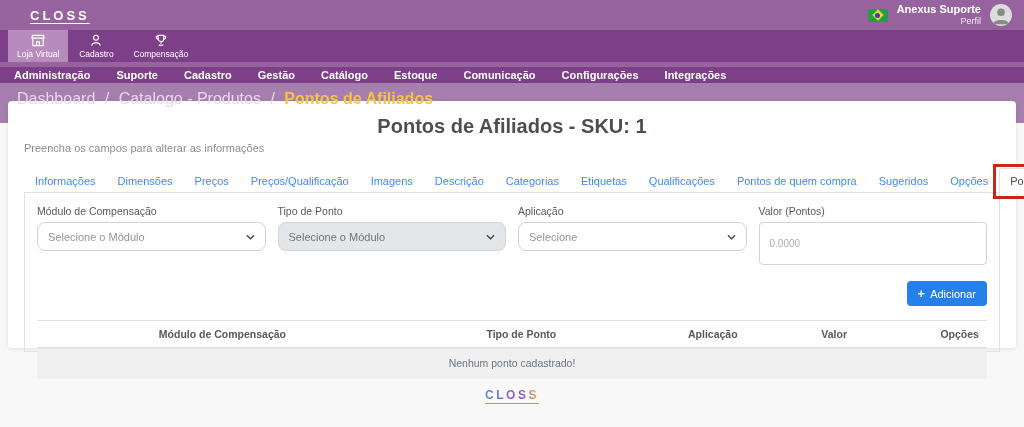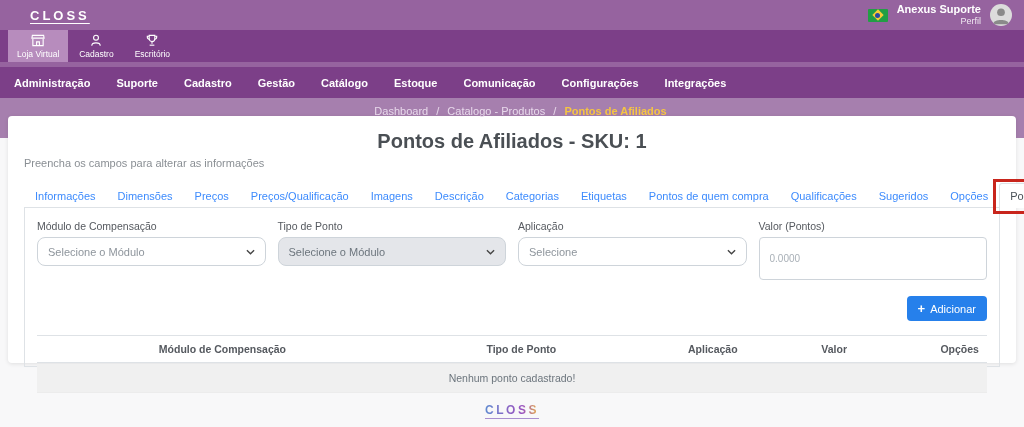--- a/index.html
+++ b/index.html
@@ -28,25 +28,25 @@
   .iconbar { height:32px; background:#7c3f88; display:flex; padding-left:8px; }
   .icon-item {
     min-width:56px; padding:2px 9px 3px; display:flex; flex-direction:column;
     align-items:center; justify-content:center; gap:1px; color:#fff; cursor:pointer;
   }
   .icon-item.active { background:#b78cbd; }
   .icon-item svg { width:16px; height:15px; display:block; }
   .icon-label { font-size:8.5px; white-space:nowrap; }
   .strip { height:5px; background:#96639f; }
   
-  .menubar { height:31px; background:#7c3f88; display:flex; align-items:center; gap:26px; padding:0 14px; }
+  .menubar { height:16px; background:#7c3f88; display:flex; align-items:center; gap:26px; padding:0 14px; }
   .menu-item { color:#fff; font-size:11px; font-weight:600; white-space:nowrap; cursor:pointer; }
   
   .band { height:40px; background:#a67fae; padding:7px 0 0 17px; }
-  .breadcrumb { font-size:11px; color:#e8d9eb;text-align:center; }
+  .breadcrumb { font-size:16px; color:#e8d9eb; }
   .breadcrumb .crumb { cursor:pointer; }
   .breadcrumb .sep { margin:0 5px; }
   .breadcrumb .current { color:#f5c542; font-weight:600; }
   
   .card-wrap { padding:0 8px; margin-top:-22px; }
   .card {
     background:#fff; border-radius:4px; height:247px;
     box-shadow:0 1px 4px rgba(0,0,0,.10);
     padding:14px 16px 0;
   }
@@ -154,21 +154,21 @@
     <span class="icon-label">Cadastro</span>
   </div>
   <div class="icon-item">
     <svg viewBox="0 0 16 16" fill="none" stroke="#fff" stroke-width="1.2">
       <path d="M5 2.5h6v3.5a3 3 0 0 1-6 0z"></path>
       <path d="M5 3.5H3v1a2 2 0 0 0 2 2"></path>
       <path d="M11 3.5h2v1a2 2 0 0 1-2 2"></path>
       <line x1="8" y1="9" x2="8" y2="11.5"></line>
       <line x1="5.5" y1="13" x2="10.5" y2="13"></line>
     </svg>
-    <span class="icon-label">Escritório</span>
+    <span class="icon-label">Compensação</span>
   </div>
 </div>
 <div class="strip"></div>
 
 <div class="menubar">
   <span class="menu-item">Administração</span>
   <span class="menu-item">Suporte</span>
   <span class="menu-item">Cadastro</span>
   <span class="menu-item">Gestão</span>
   <span class="menu-item">Catálogo</span>
@@ -195,22 +195,22 @@
 
     <div class="tabs">
       <span class="tab">Informações</span>
       <span class="tab">Dimensões</span>
       <span class="tab">Preços</span>
       <span class="tab">Preços/Qualificação</span>
       <span class="tab">Imagens</span>
       <span class="tab">Descrição</span>
       <span class="tab">Categorias</span>
       <span class="tab">Etiquetas</span>
+      <span class="tab">Qualificações</span>
       <span class="tab">Pontos de quem compra</span>
-      <span class="tab">Qualificações</span>
       <span class="tab">Sugeridos</span>
       <span class="tab">Opções</span>
       <span class="tab active">
         <span>Pontos do afiliado</span>
         <span class="annotation-box"></span>
       </span>
 
     </div>
 
     <div class="tab-content">

